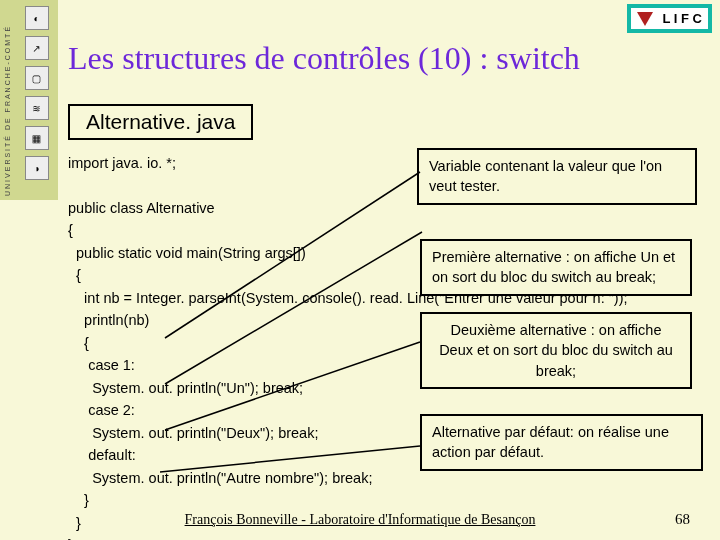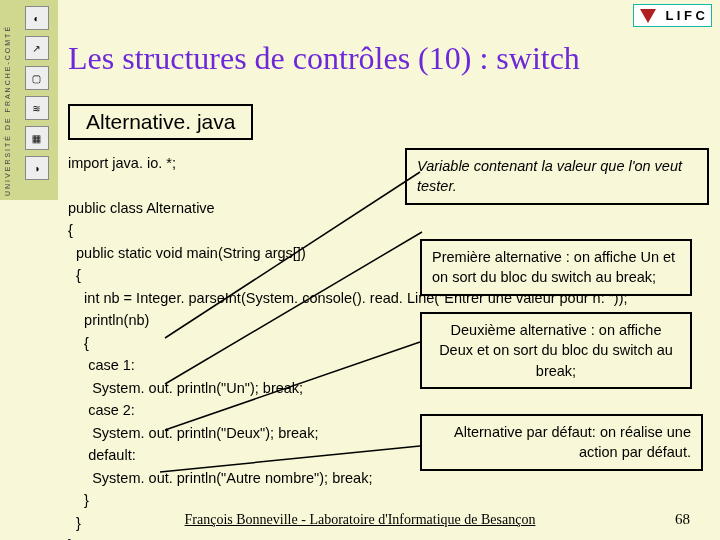--- a/index.html
+++ b/index.html
@@ -40,21 +40,21 @@
   .mini {
     width: 24px; height: 24px;
     border: 1px solid #888;
     background: #eee;
     font-size: 10px;
     display: flex; align-items: center; justify-content: center;
   }
   .logo {
     position: absolute;
     right: 8px; top: 4px;
-    border: 1px solid #14b8a6;
+    border: 4px solid #14b8a6;
     padding: 3px 6px;
     font-family: Arial, sans-serif;
     font-weight: bold;
     font-size: 13px;
     display: flex; align-items: center; gap: 10px;
     background: #fff;
     justify-content: space-between;
   }
   .logo-tri {
     width: 0; height: 0;
@@ -86,24 +86,24 @@
   }
   .callout {
     position: absolute;
     border: 2px solid #000;
     background: #f8f8d8;
     padding: 6px 10px;
     font-family: Arial, sans-serif;
     font-size: 14.5px;
     line-height: 1.4;
   }
-  .c1 { left: 405px; top: 148px; width: 304px; font-style: italic; }
+  .c1 { left: 417px; top: 148px; width: 280px; }
   .c2 { left: 420px; top: 202px; width: 272px; margin-top: 37px; }
   .c3 { left: 420px; top: 312px; width: 272px; text-align: center; }
-  .c4 { left: 420px; top: 414px; width: 283px; text-align: right; }
+  .c4 { left: 420px; top: 414px; width: 283px; }
   .svglines { position: absolute; left: 0; top: 0; pointer-events: none; }
   .footer {
     position: absolute;
     left: 50%; bottom: 12px;
     transform: translateX(-50%);
     font-size: 14px;
     text-decoration: underline;
     color: #000;
     margin-top: 28px;
   }

